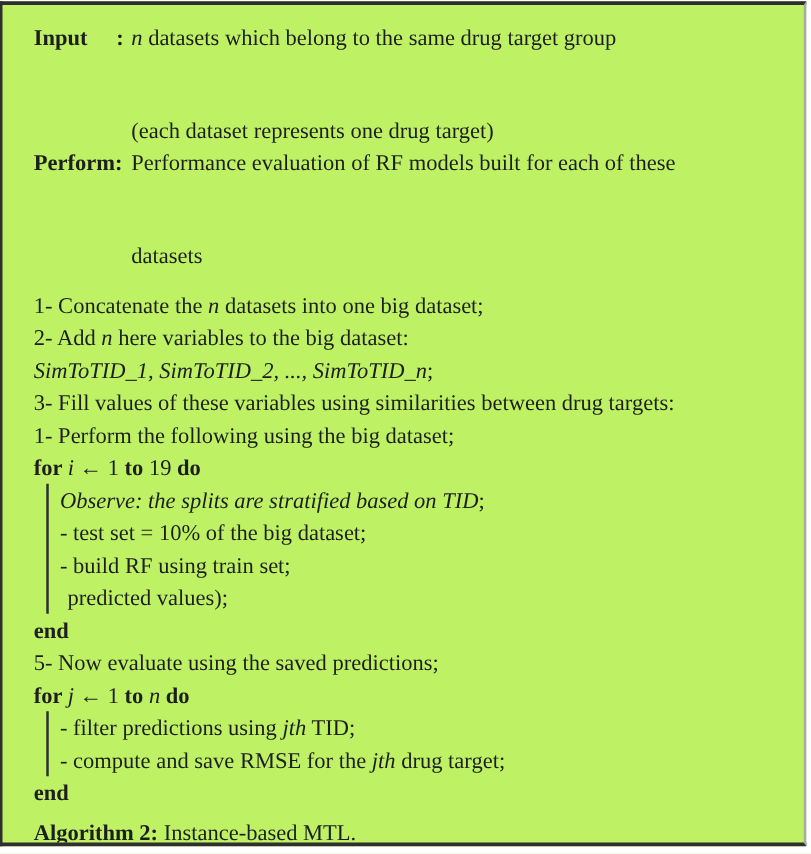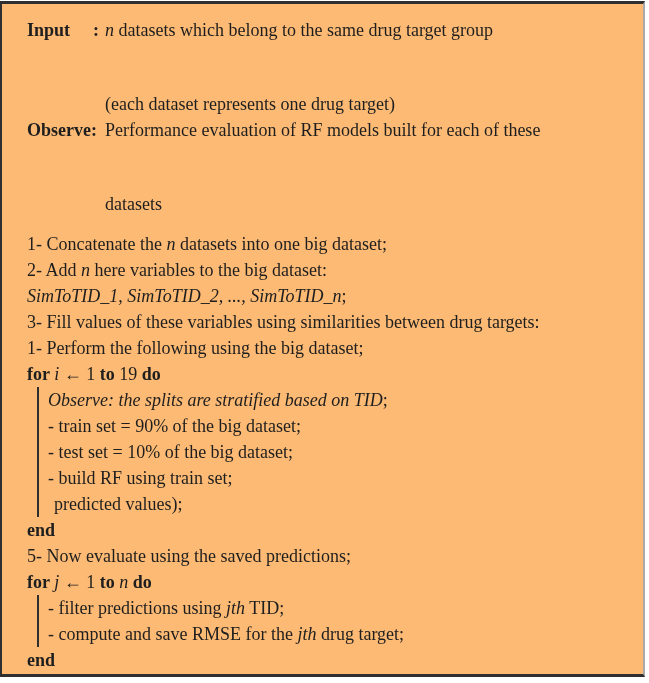--- a/index.html
+++ b/index.html
@@ -17,21 +17,21 @@
     position: absolute;
     top: 1px; left: 0;
     width: 645px; height: 676px;
     box-sizing: border-box;
     border-top: 3px solid #2f2f2f;
     border-bottom: 3px solid #2f2f2f;
     border-left: 2px solid #2f2f2f;
     border-right: 2px solid #a9a9a9;
     padding: 13px 6px 0 25px;
     overflow: hidden;
-    background: #fdba74;
+    background: #bef264;
   }
   .ln { white-space: nowrap; }
   .bd { font-weight: bold; }
   .it { font-style: italic; }
   .io { margin-bottom: 14px; }
   .io-label {
     display: inline-flex;
     justify-content: space-between;
     width: 72px;
     margin-right: 6px;
@@ -55,41 +55,40 @@
 
 <div class="algo-box">
 
   <div class="io">
     <div class="ln"><span class="io-label">
           <span>Input</span>
           <span>:</span>
         </span><span class="it">n</span><span> datasets which belong to the same drug target group</span></div>
     <div class="ln io-cont">(each dataset represents one drug target)</div>
     <div class="ln"><span class="io-label">
-          <span>Observe:</span>
+          <span>Perform:</span>
         </span><span>Performance evaluation of RF models built for each of these</span></div>
     <div class="ln io-cont">datasets</div>
   </div>
 
   <div class="ln"><span>1- Concatenate the </span><span class="it">n</span><span> datasets into one big dataset;</span></div>
 
   <div class="ln"><span>2- Add </span><span class="it">n</span><span> here variables to the big dataset:</span></div>
 
   <div class="ln"><span class="it">SimToTID_1, SimToTID_2, ..., SimToTID_n</span><span>;</span></div>
 
   <div class="ln">3- Fill values of these variables using similarities between drug targets:</div>
 
 
   <div class="ln">1- Perform the following using the big dataset;</div>
 
   <div class="ln"><span class="bd">for </span><span class="it">i</span><span> ← 1 </span><span class="bd">to</span><span> 19 </span><span class="bd">do</span></div>
 
   <div class="loop-block">
     <div class="ln"><span class="it">Observe: the splits are stratified based on TID</span><span>;</span></div>
-    <div class="ln">- train set = 90% of the big dataset;</div>
     <div class="ln">- test set = 10% of the big dataset;</div>
     <div class="ln">- build RF using train set;</div>
     <div class="ln cont2">predicted values);</div>
   </div>
 
   <div class="ln bd">end</div>
 
   <div class="ln">5- Now evaluate using the saved predictions;</div>
 
   <div class="ln"><span class="bd">for </span><span class="it">j</span><span> ← 1 </span><span class="bd">to</span><span class="it"> n </span><span class="bd">do</span></div>

